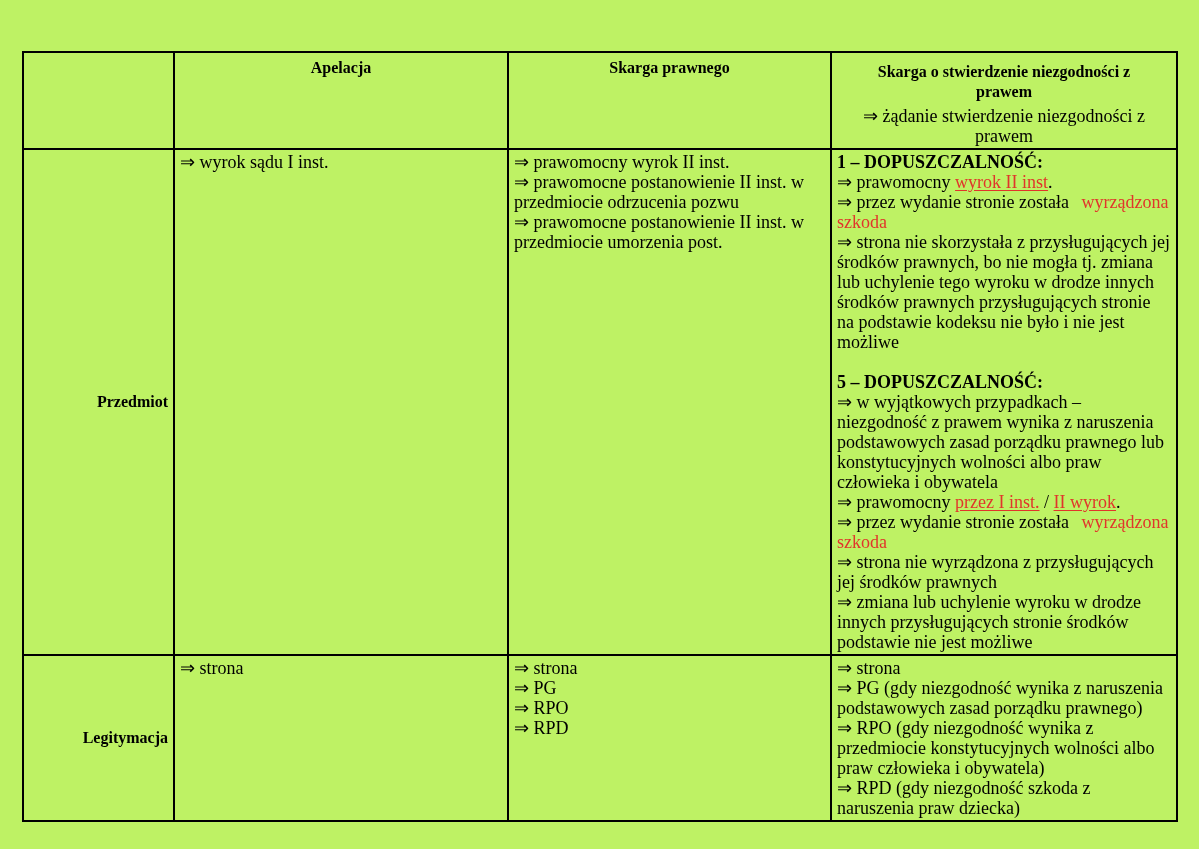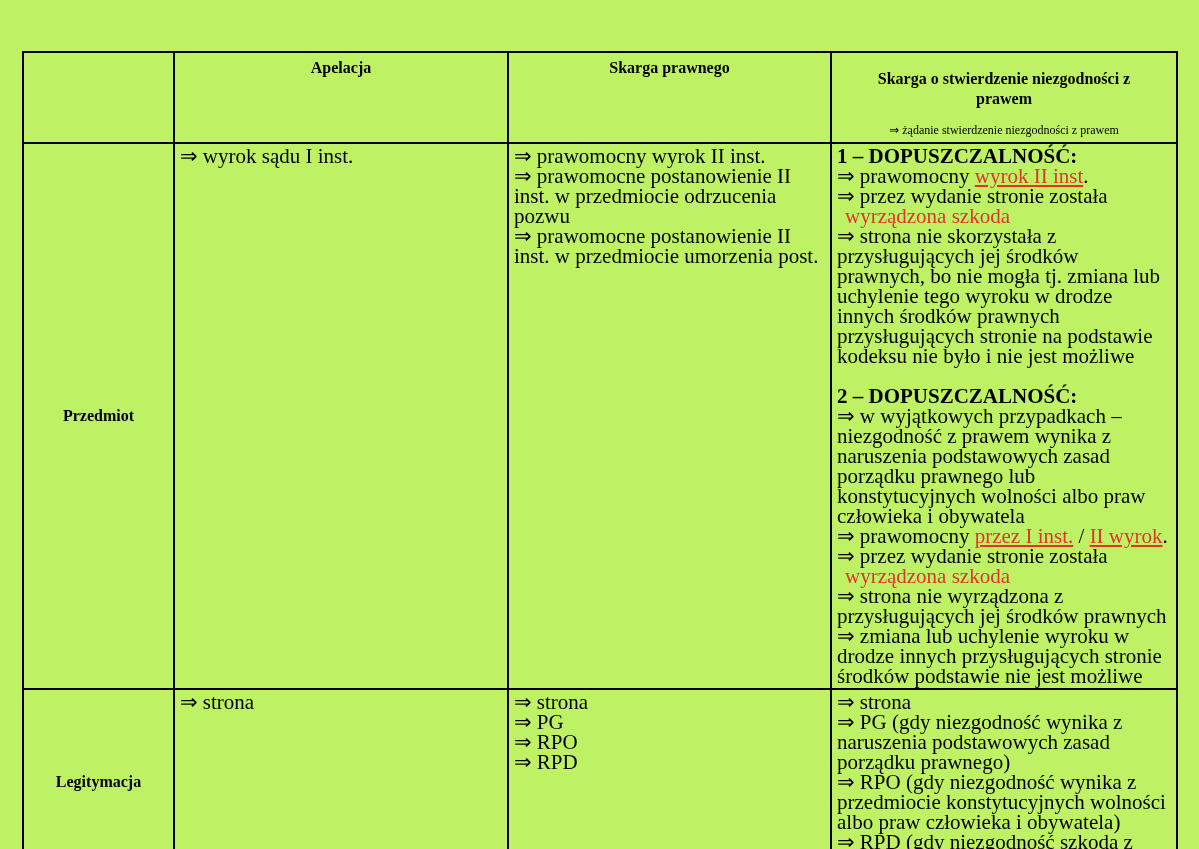--- a/index.html
+++ b/index.html
@@ -28,40 +28,40 @@
   col.w2 { width: 334px; }
   col.w3 { width: 323px; }
   col.w4 { width: 346px; }
   tr.header-row    { height: 80px;  }
   tr.przedmiot-row { height: 484px; }
   tr.legitymacja-row { height: 164px; }
   td {
     border: 2px solid #000000;
     vertical-align: top;
     padding: 2px 5px 2px 5px;
-    font-size: 21px;
+    font-size: 18px;
     line-height: 20px;
     overflow: hidden;
   }
   td.head-cell {
     font-weight: bold;
     text-align: center;
     vertical-align: top;
     padding-top: 5px;
     font-size: 16px;
   }
   td.label-cell {
     font-weight: bold;
-    text-align: center;
+    text-align: right;
     vertical-align: middle;
     font-size: 16px;
     margin-left: 20px;
   }
-  .head-inner { max-width: 306px; margin: 11px auto; }
-  .head-sub   { font-weight: normal; font-size: 12px; max-width: 300px; margin: 0 auto; }
+  .head-inner { max-width: 306px; margin: 4px auto; }
+  .head-sub   { font-weight: normal; font-size: 18px; max-width: 300px; margin: 0 auto; }
   .line { display: block; }
   .section-heading { font-weight: bold; }
   .gap-above { margin-top: 20px; }
   .red   { color: #e1352b; margin-left: 8px; }
   .red-u {
     color: #e1352b;
     text-decoration: underline;
     text-decoration-color: #e1352b;
     text-underline-offset: 2px;
   }
@@ -103,21 +103,21 @@
       <td>
         <span class="line">⇒ prawomocny wyrok II inst.</span>
         <span class="line">⇒ prawomocne postanowienie II inst. w przedmiocie odrzucenia pozwu</span>
         <span class="line">⇒ prawomocne postanowienie II inst. w przedmiocie umorzenia post.</span>
       </td>
       <td>
         <span class="line section-heading">1 – DOPUSZCZALNOŚĆ:</span>
         <span class="line"><span>⇒ prawomocny </span><span class="red-u">wyrok II inst</span><span>.</span></span>
         <span class="line"><span>⇒ przez wydanie stronie została </span><span class="red">wyrządzona szkoda</span></span>
         <span class="line">⇒ strona nie skorzystała z przysługujących jej środków prawnych, bo nie mogła tj. zmiana lub uchylenie tego wyroku w drodze innych środków prawnych przysługujących stronie na podstawie kodeksu nie było i nie jest możliwe</span>
-        <span class="line section-heading gap-above">2 – DOPUSZCZALNOŚĆ:</span>
+        <span class="line section-heading gap-above">5 – DOPUSZCZALNOŚĆ:</span>
         <span class="line">⇒ w wyjątkowych przypadkach – niezgodność z prawem wynika z naruszenia podstawowych zasad porządku prawnego lub konstytucyjnych wolności albo praw człowieka i obywatela</span>
         <span class="line"><span>⇒ prawomocny </span><span class="red-u">przez I inst.</span><span> / </span><span class="red-u">II wyrok</span><span>.</span></span>
         <span class="line"><span>⇒ przez wydanie stronie została </span><span class="red">wyrządzona szkoda</span></span>
         <span class="line">⇒ strona nie wyrządzona z przysługujących jej środków prawnych</span>
         <span class="line">⇒ zmiana lub uchylenie wyroku w drodze innych przysługujących stronie środków podstawie nie jest możliwe</span>
       </td>
     </tr>
 
     <tr class="legitymacja-row">
       <td class="label-cell">

